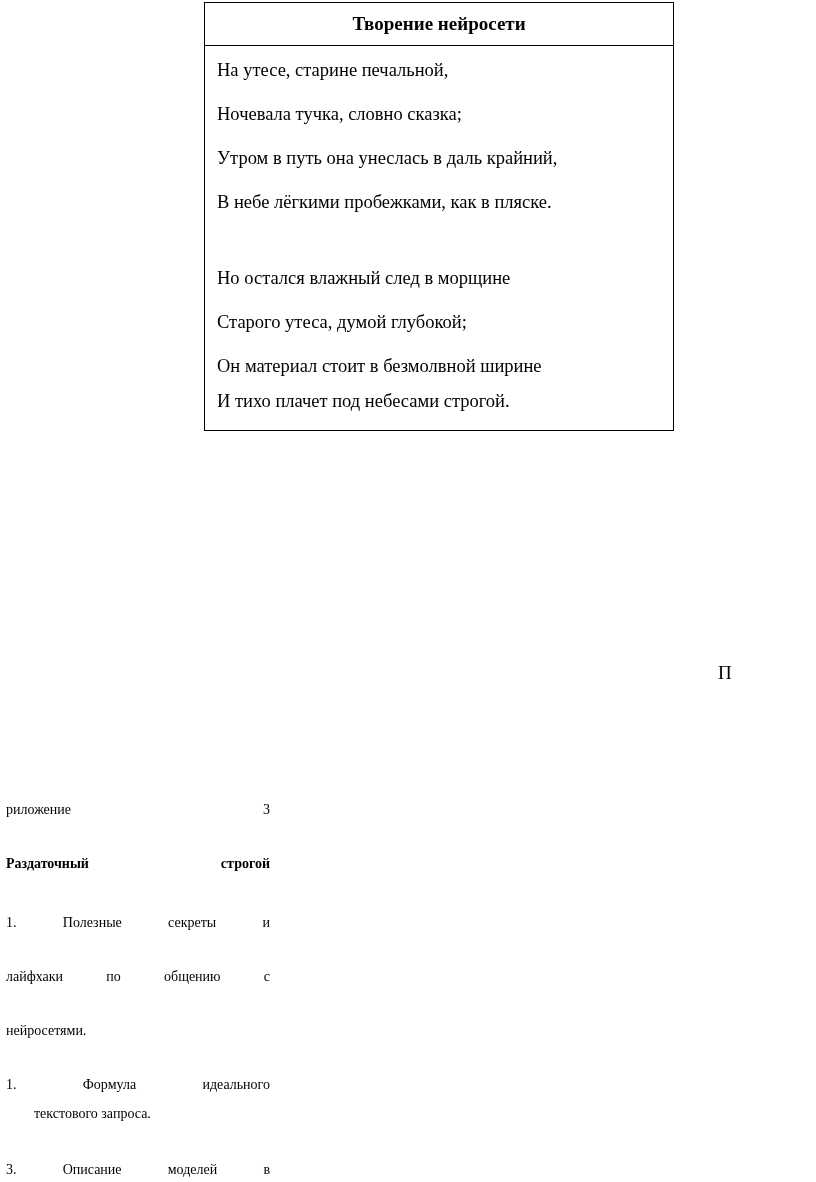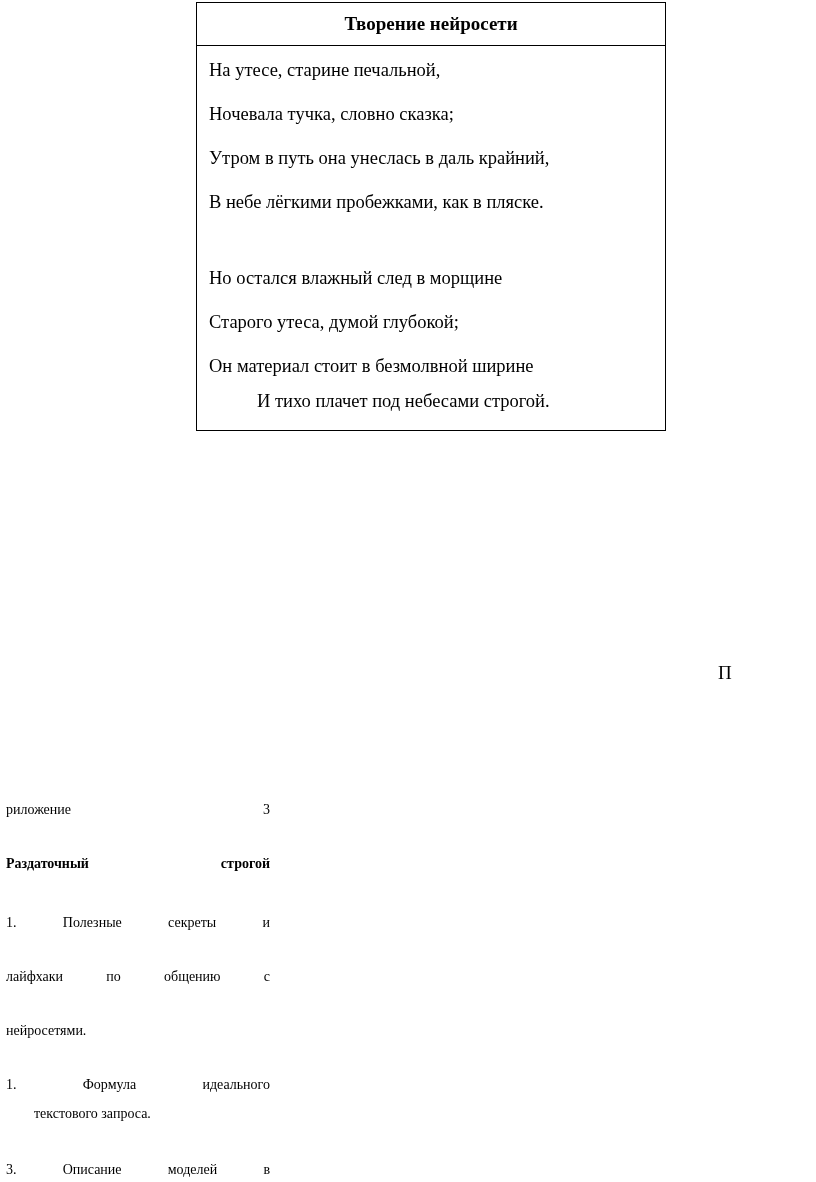--- a/index.html
+++ b/index.html
@@ -10,42 +10,42 @@
     height: 1182px;
     background: #ffffff;
     color: #000000;
     font-family: "Liberation Serif", serif;
     overflow: hidden;
   }
 
   
   .poem-table {
     position: absolute;
-    left: 196px;
+    left: 204px;
     top: 2px;
     width: 470px;
     border: 1px solid #000000;
     overflow: hidden;
   }
   .poem-header {
     border-bottom: 1px solid #000000;
     text-align: center;
     font-weight: bold;
     font-size: 19px;
     padding: 10px 8px;
   }
   .poem-body {
     padding: 2px 8px 16px 12px;
     font-size: 18.5px;
   }
   .poem-body .line {
     line-height: 44px;
     white-space: nowrap;
   }
-  .poem-body .line.single { line-height: 26px; margin-left: 48px; }
+  .poem-body .line.single { line-height: 26px; }
   .stanza-2 { margin-top: 32px; }
 
   
   .overflow-letter {
     position: absolute;
     left: 718px;
     top: 662px;
     font-size: 19px;
     line-height: 22px;
   }

